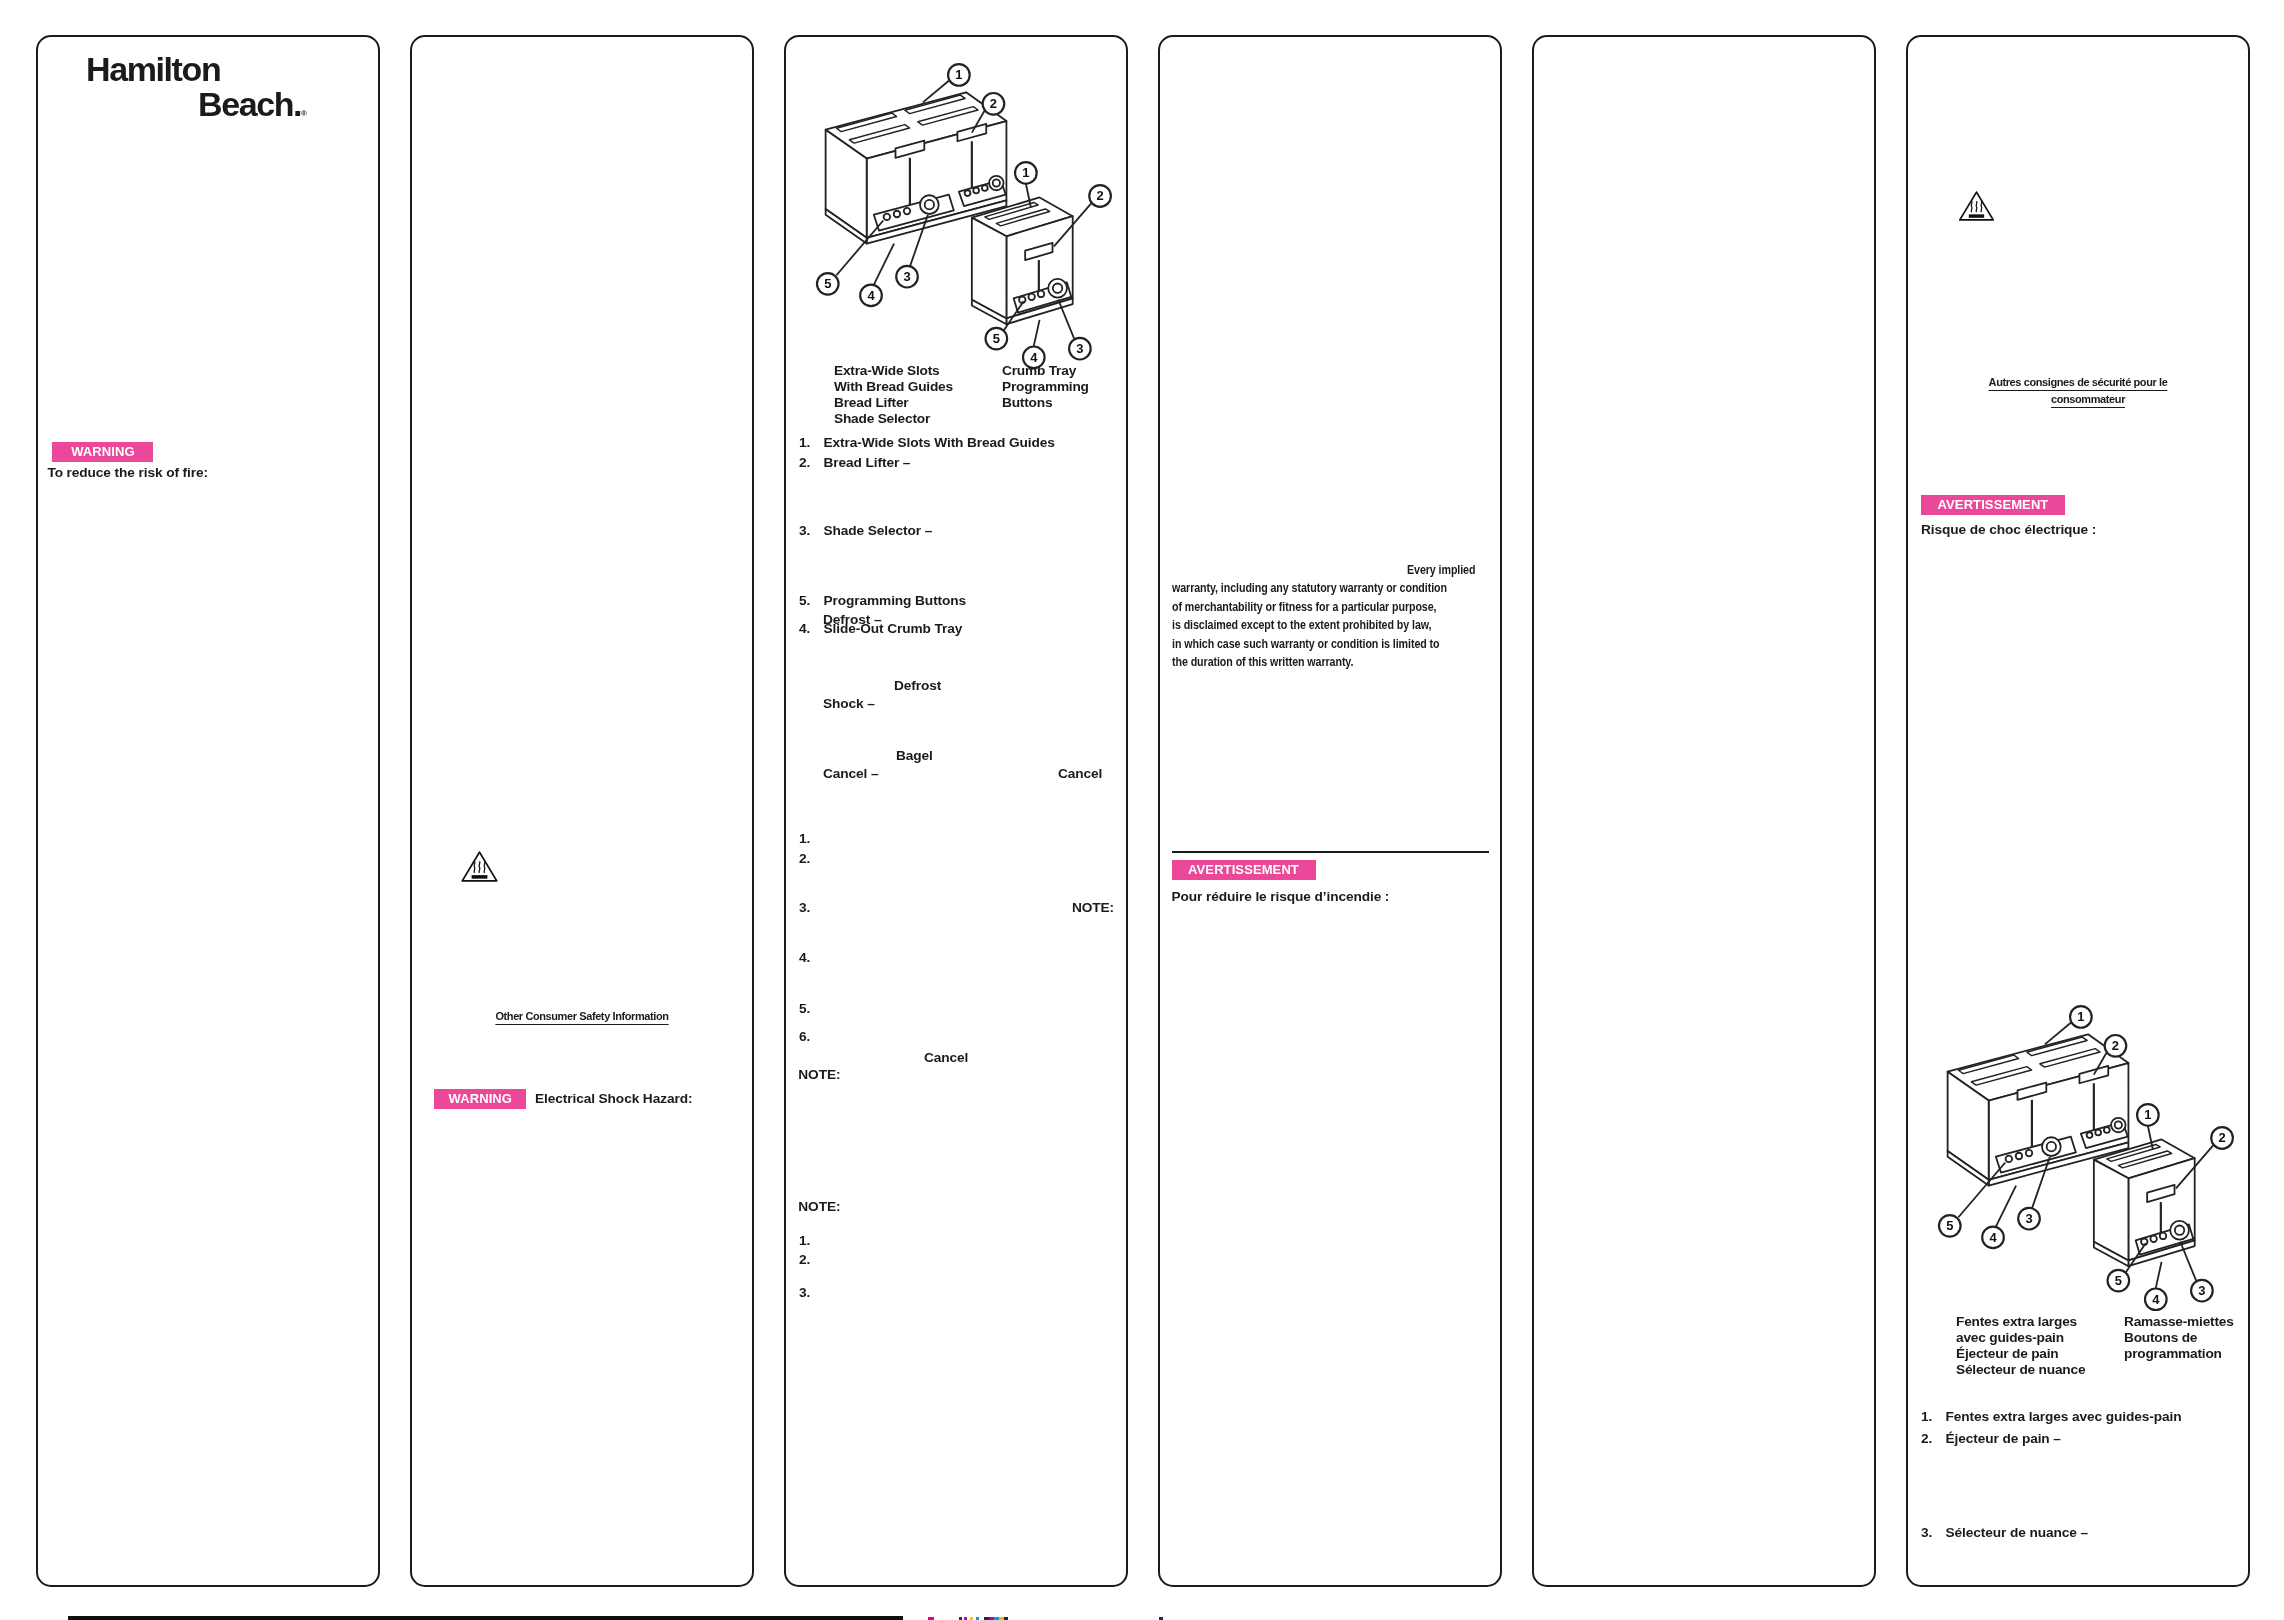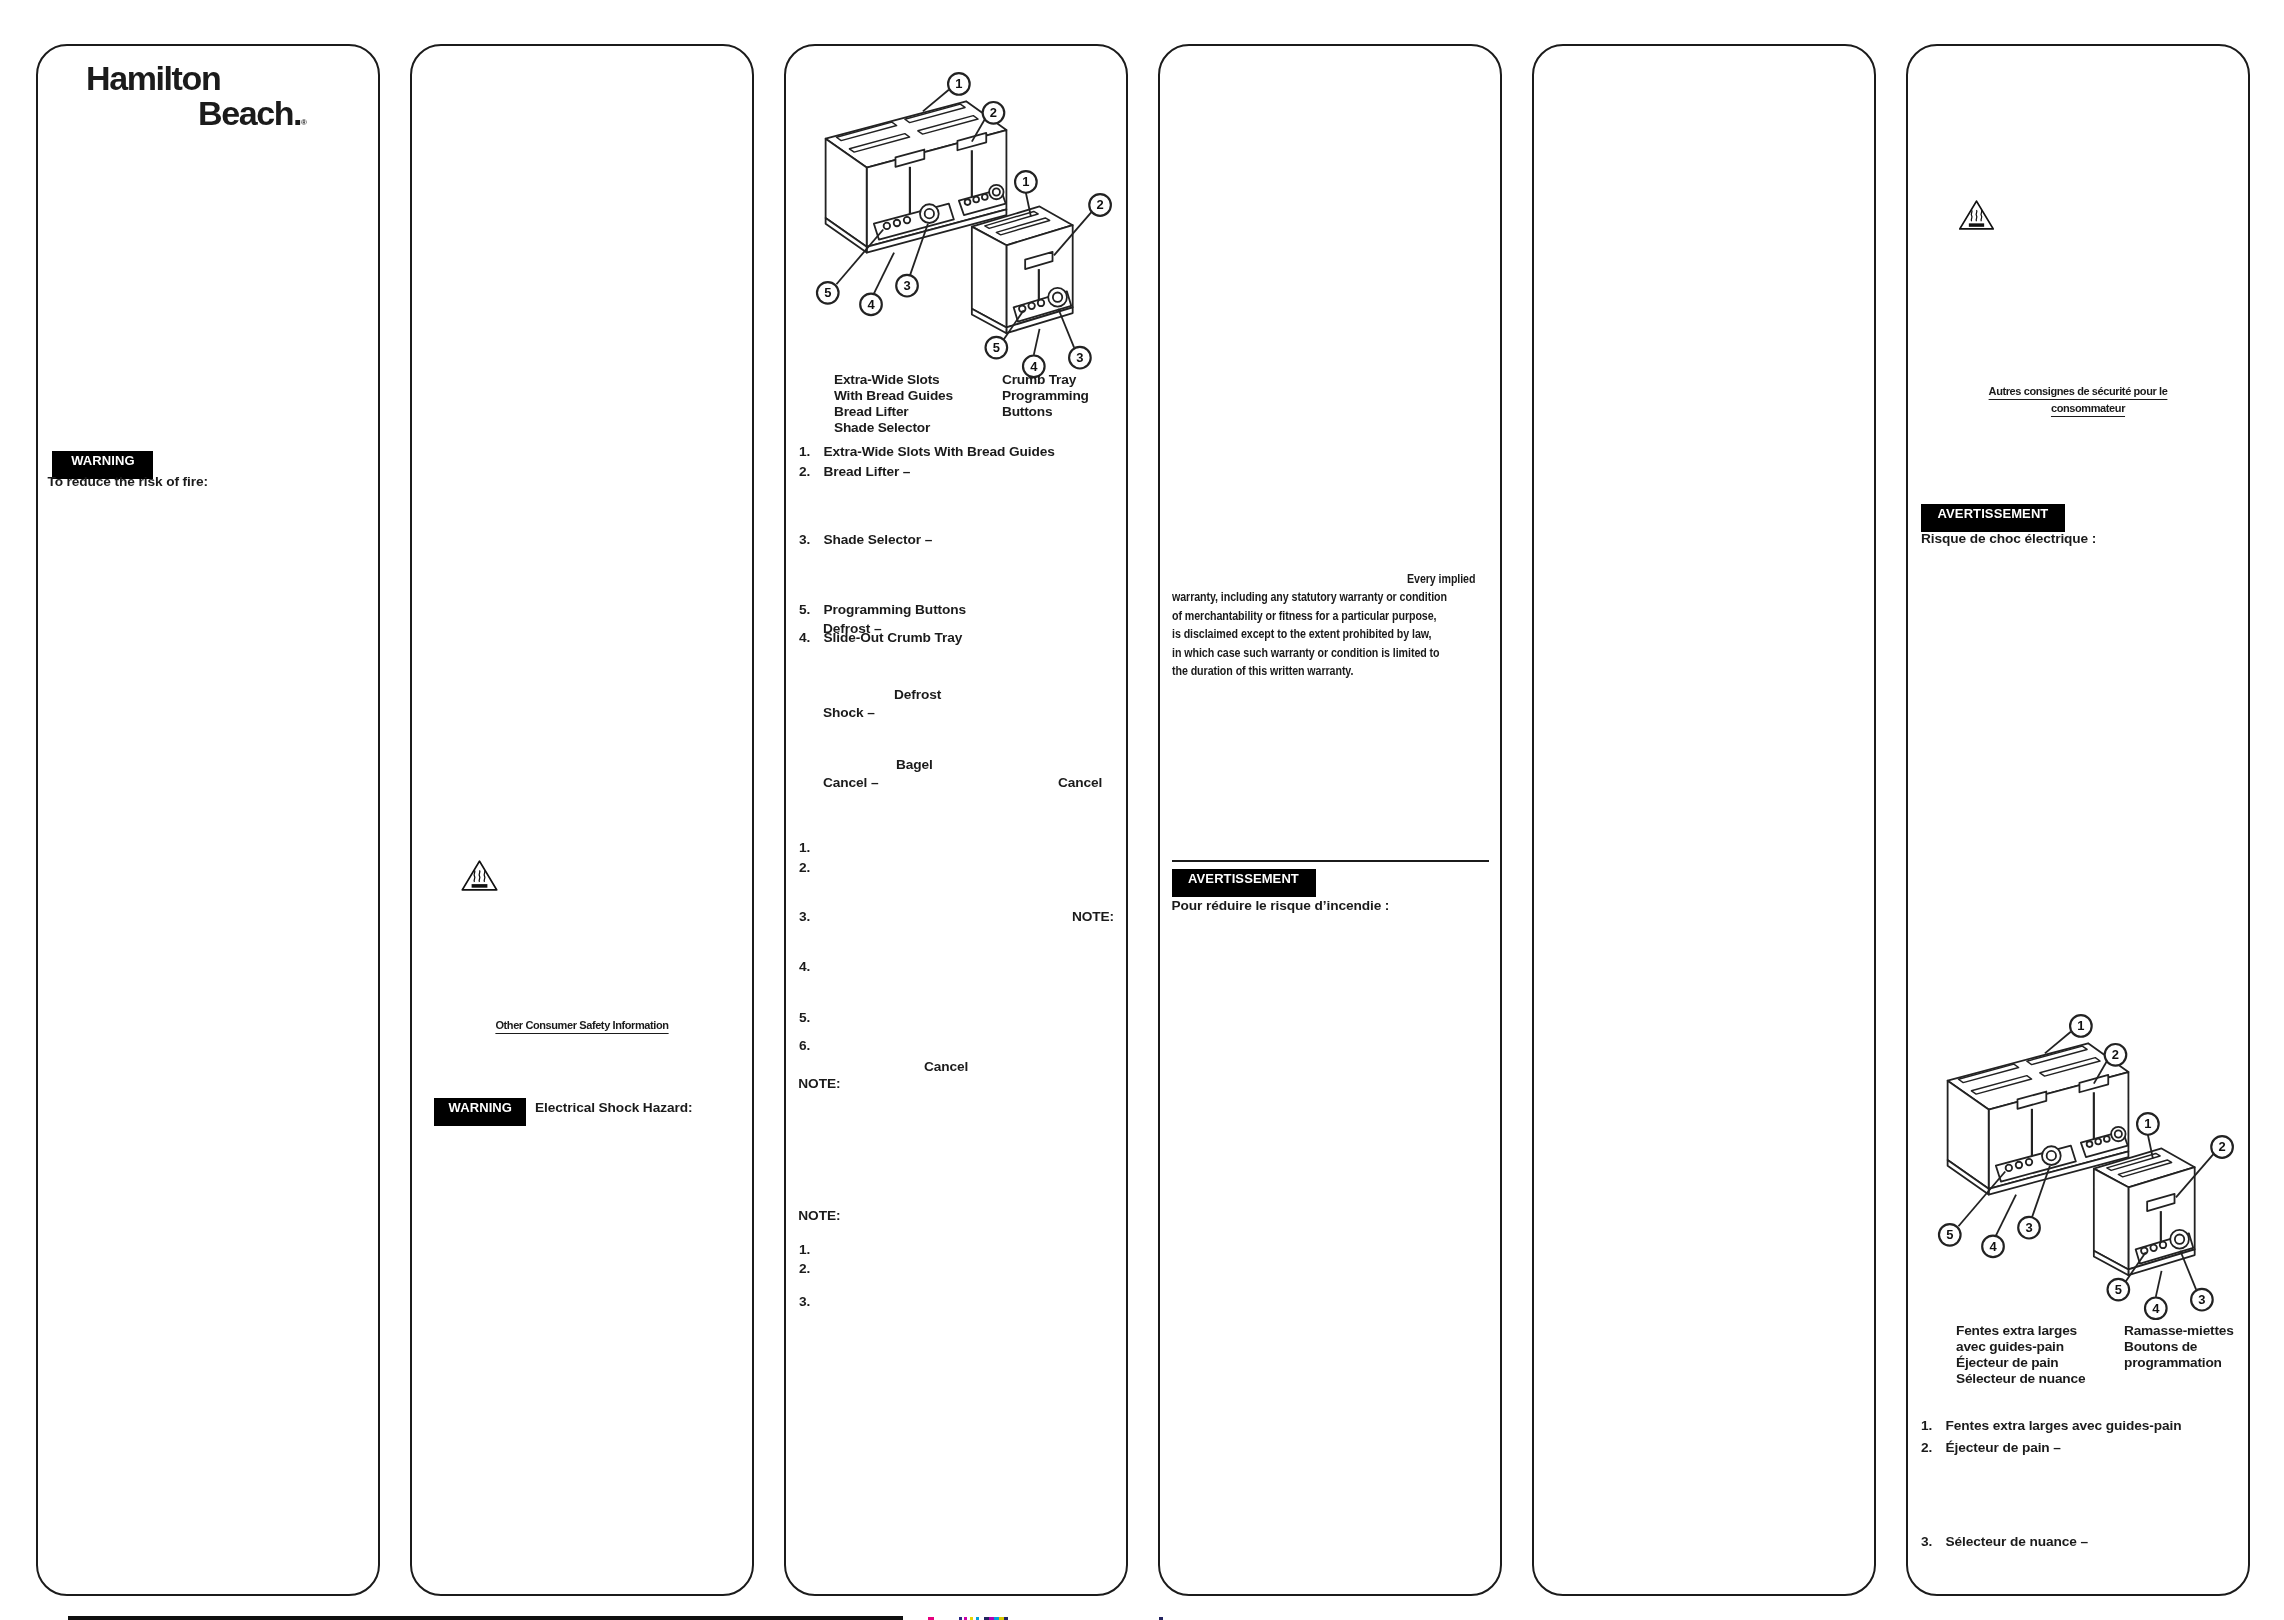--- a/index.html
+++ b/index.html
@@ -2,38 +2,38 @@
 <html style="font-size:11.5px"><head>
 <meta charset="utf-8">
 <style>
   html,body{margin:0;padding:0;}
   body{
     width:2284px;height:1620px;position:relative;background:#ffffff;
     font-family:"Liberation Sans",sans-serif;font-weight:700;color:#1b1b1b;
     overflow:hidden;
   }
   .panel{
-    position:absolute;top:44px;width:340px;height:1548px;
-    border:2.5px solid #1b1b1b;border-radius:31px;background:#fff;
+    position:absolute;top:35px;width:340px;height:1548px;
+    border:2.5px solid #1b1b1b;border-radius:15px;background:#fff;
   }
   .p1{left:36px}.p2{left:410px}.p3{left:784px}.p4{left:1158px}.p5{left:1532px}.p6{left:1906px}
   .abs{position:absolute;}
   .nw{white-space:nowrap;}
   .t{font-size:13.7px;letter-spacing:-0.1px;}
   .logo-l1{font-size:34px;letter-spacing:-1.4px;}
   .logo-l2{font-size:34px;letter-spacing:-1.4px;text-align:center;}
   .reg{font-size:8px;}
   .blackbox{
     left:-0.7px;right:-0.7px;top:159px;height:82px;background:#161616;color:#fff;
     text-align:center;font-size:19px;line-height:27px;padding-top:1.4px;
   }
   .contacts{left:0;right:0;top:277px;text-align:center;font-size:13.7px;line-height:17.7px;}
   .badge{
-    background:#000000;color:#fff;text-align:center;font-size:13px;
-    line-height:19.5px;height:28px;letter-spacing:0.1px;
+    background:#ec4899;color:#fff;text-align:center;font-size:13px;
+    line-height:19.5px;height:20px;letter-spacing:0.1px;
   }
   .heading{
     font-size:11px;letter-spacing:-0.4px;text-align:center;
     text-decoration:underline;text-decoration-thickness:1.4px;text-underline-offset:3.6px;
   }
   .listline{position:absolute;white-space:nowrap;font-size:13.7px;letter-spacing:-0.1px;}
   .listline .num{display:inline-block;width:24.5px;}
   .lbl{font-size:13.7px;line-height:16px;letter-spacing:-0.2px;}
   .warr{
     width:389px;transform:scaleX(0.78);transform-origin:0 0;

